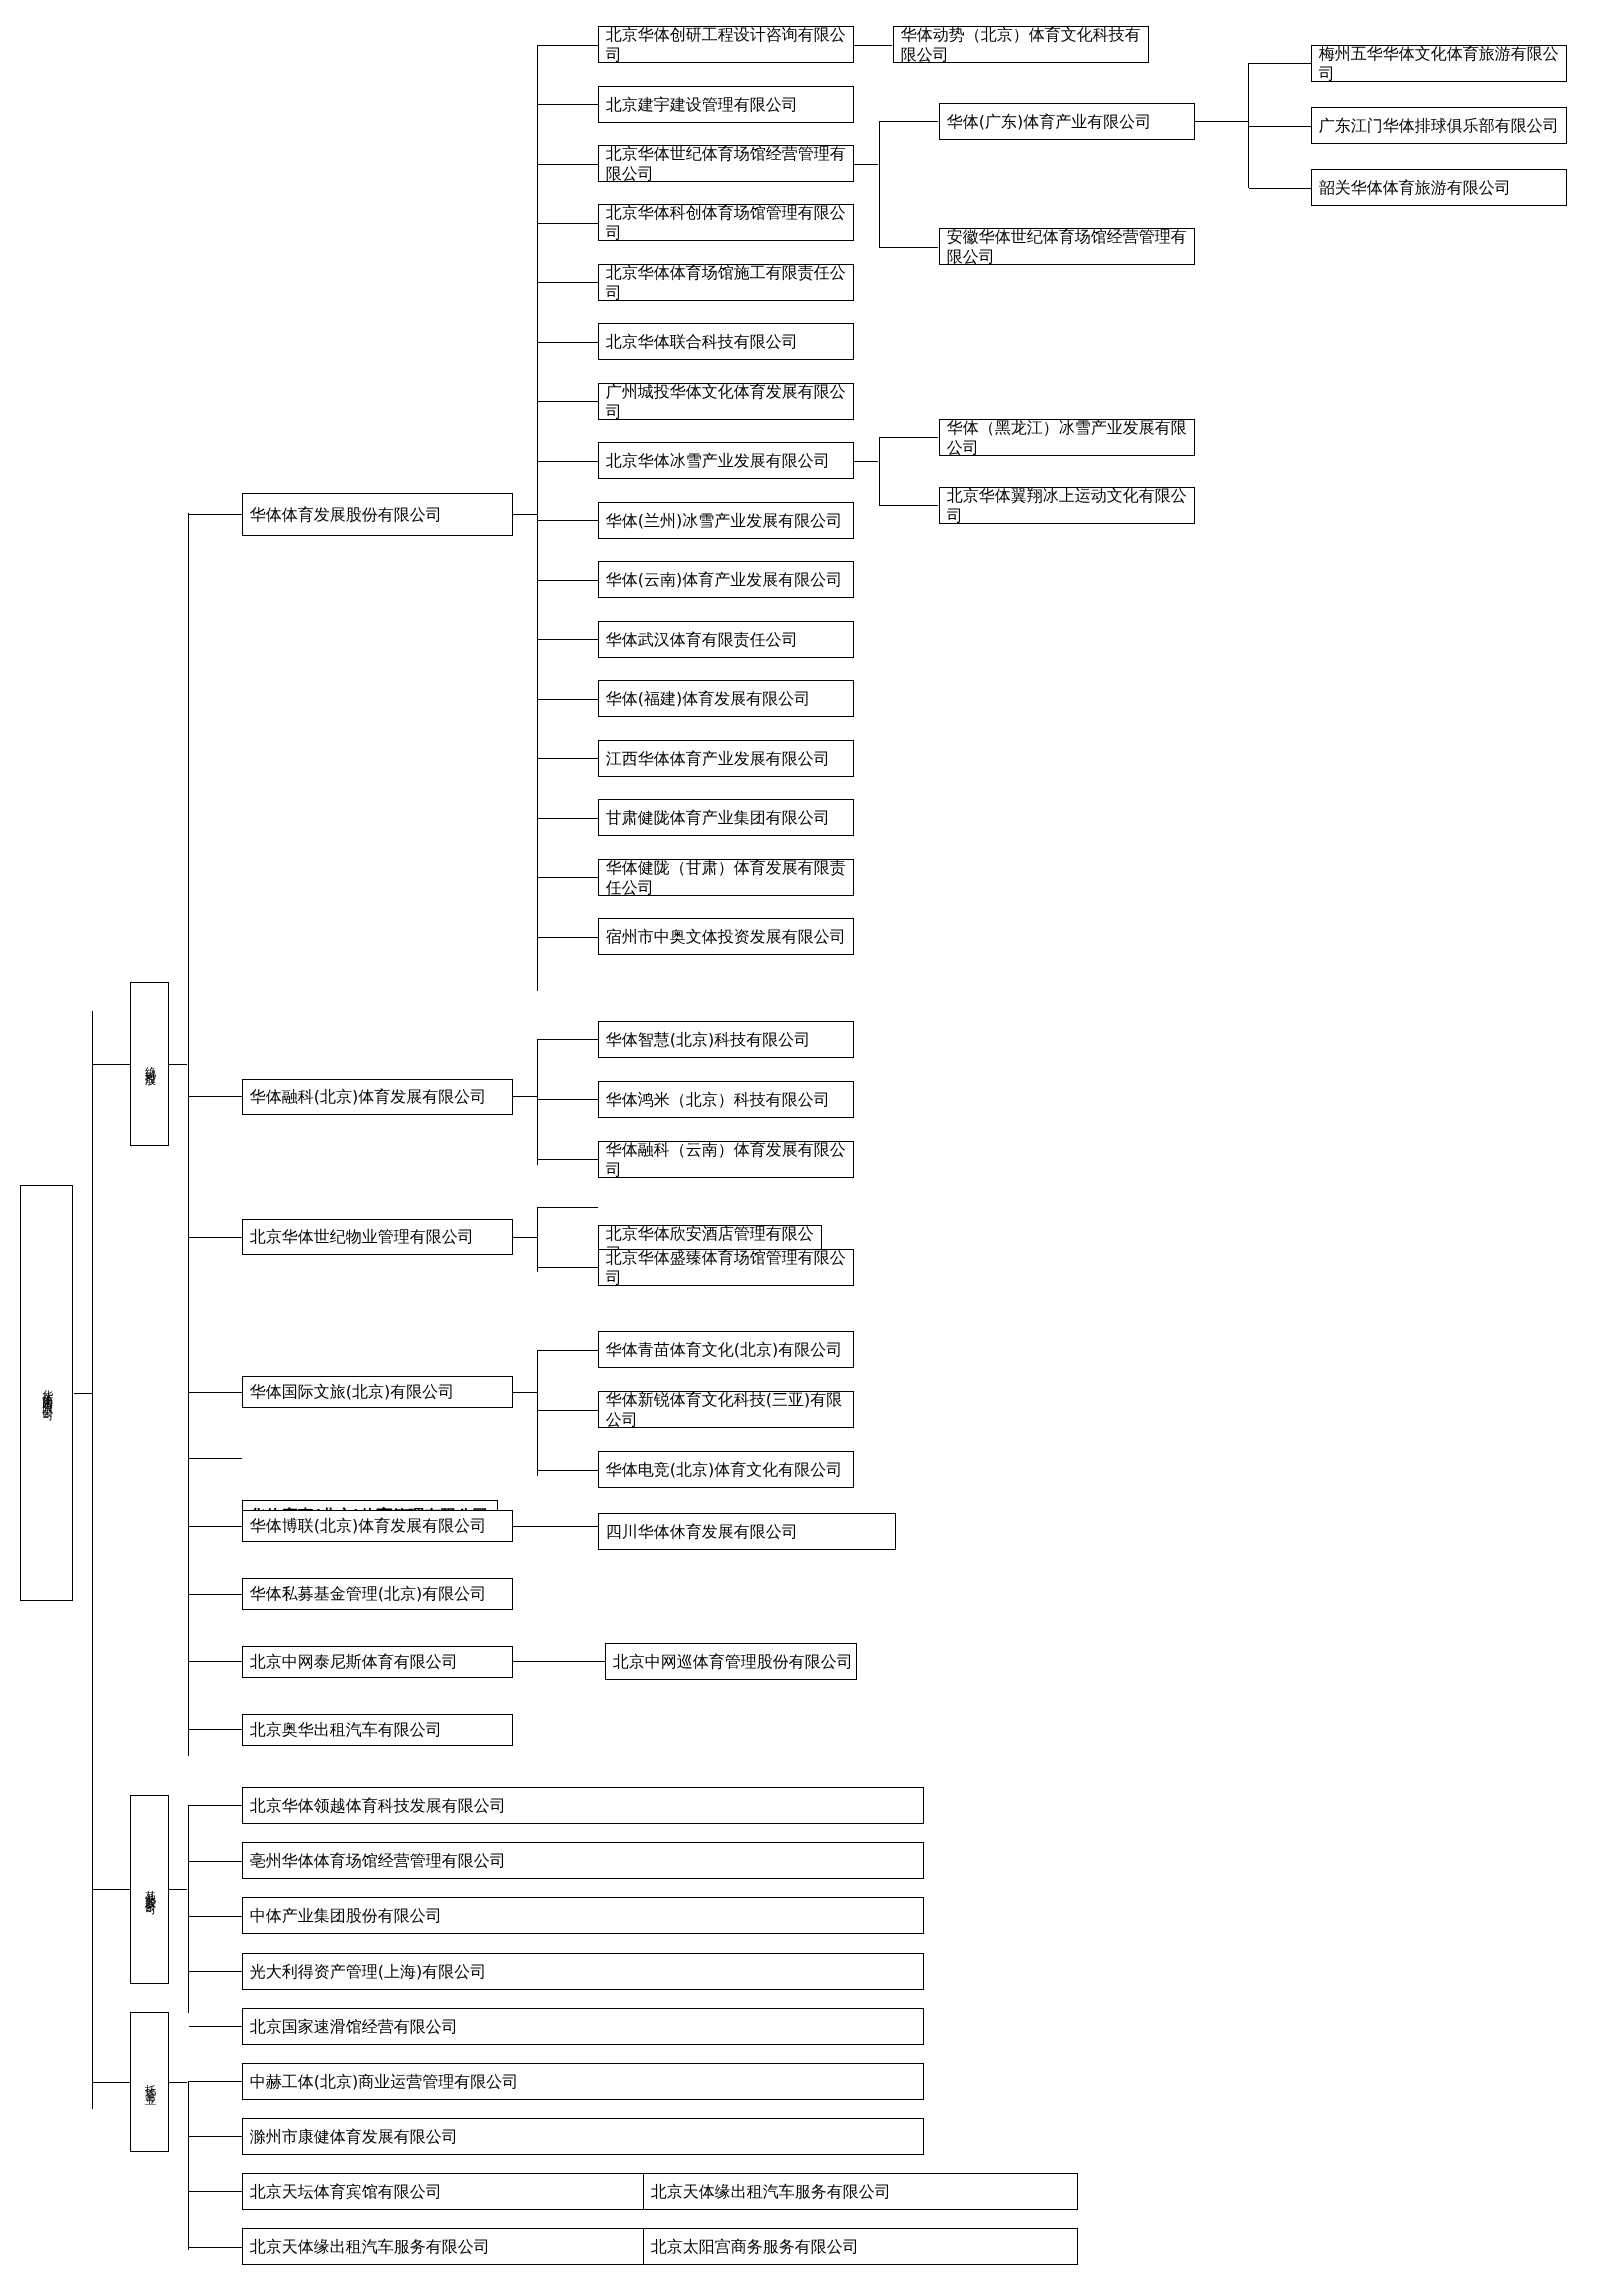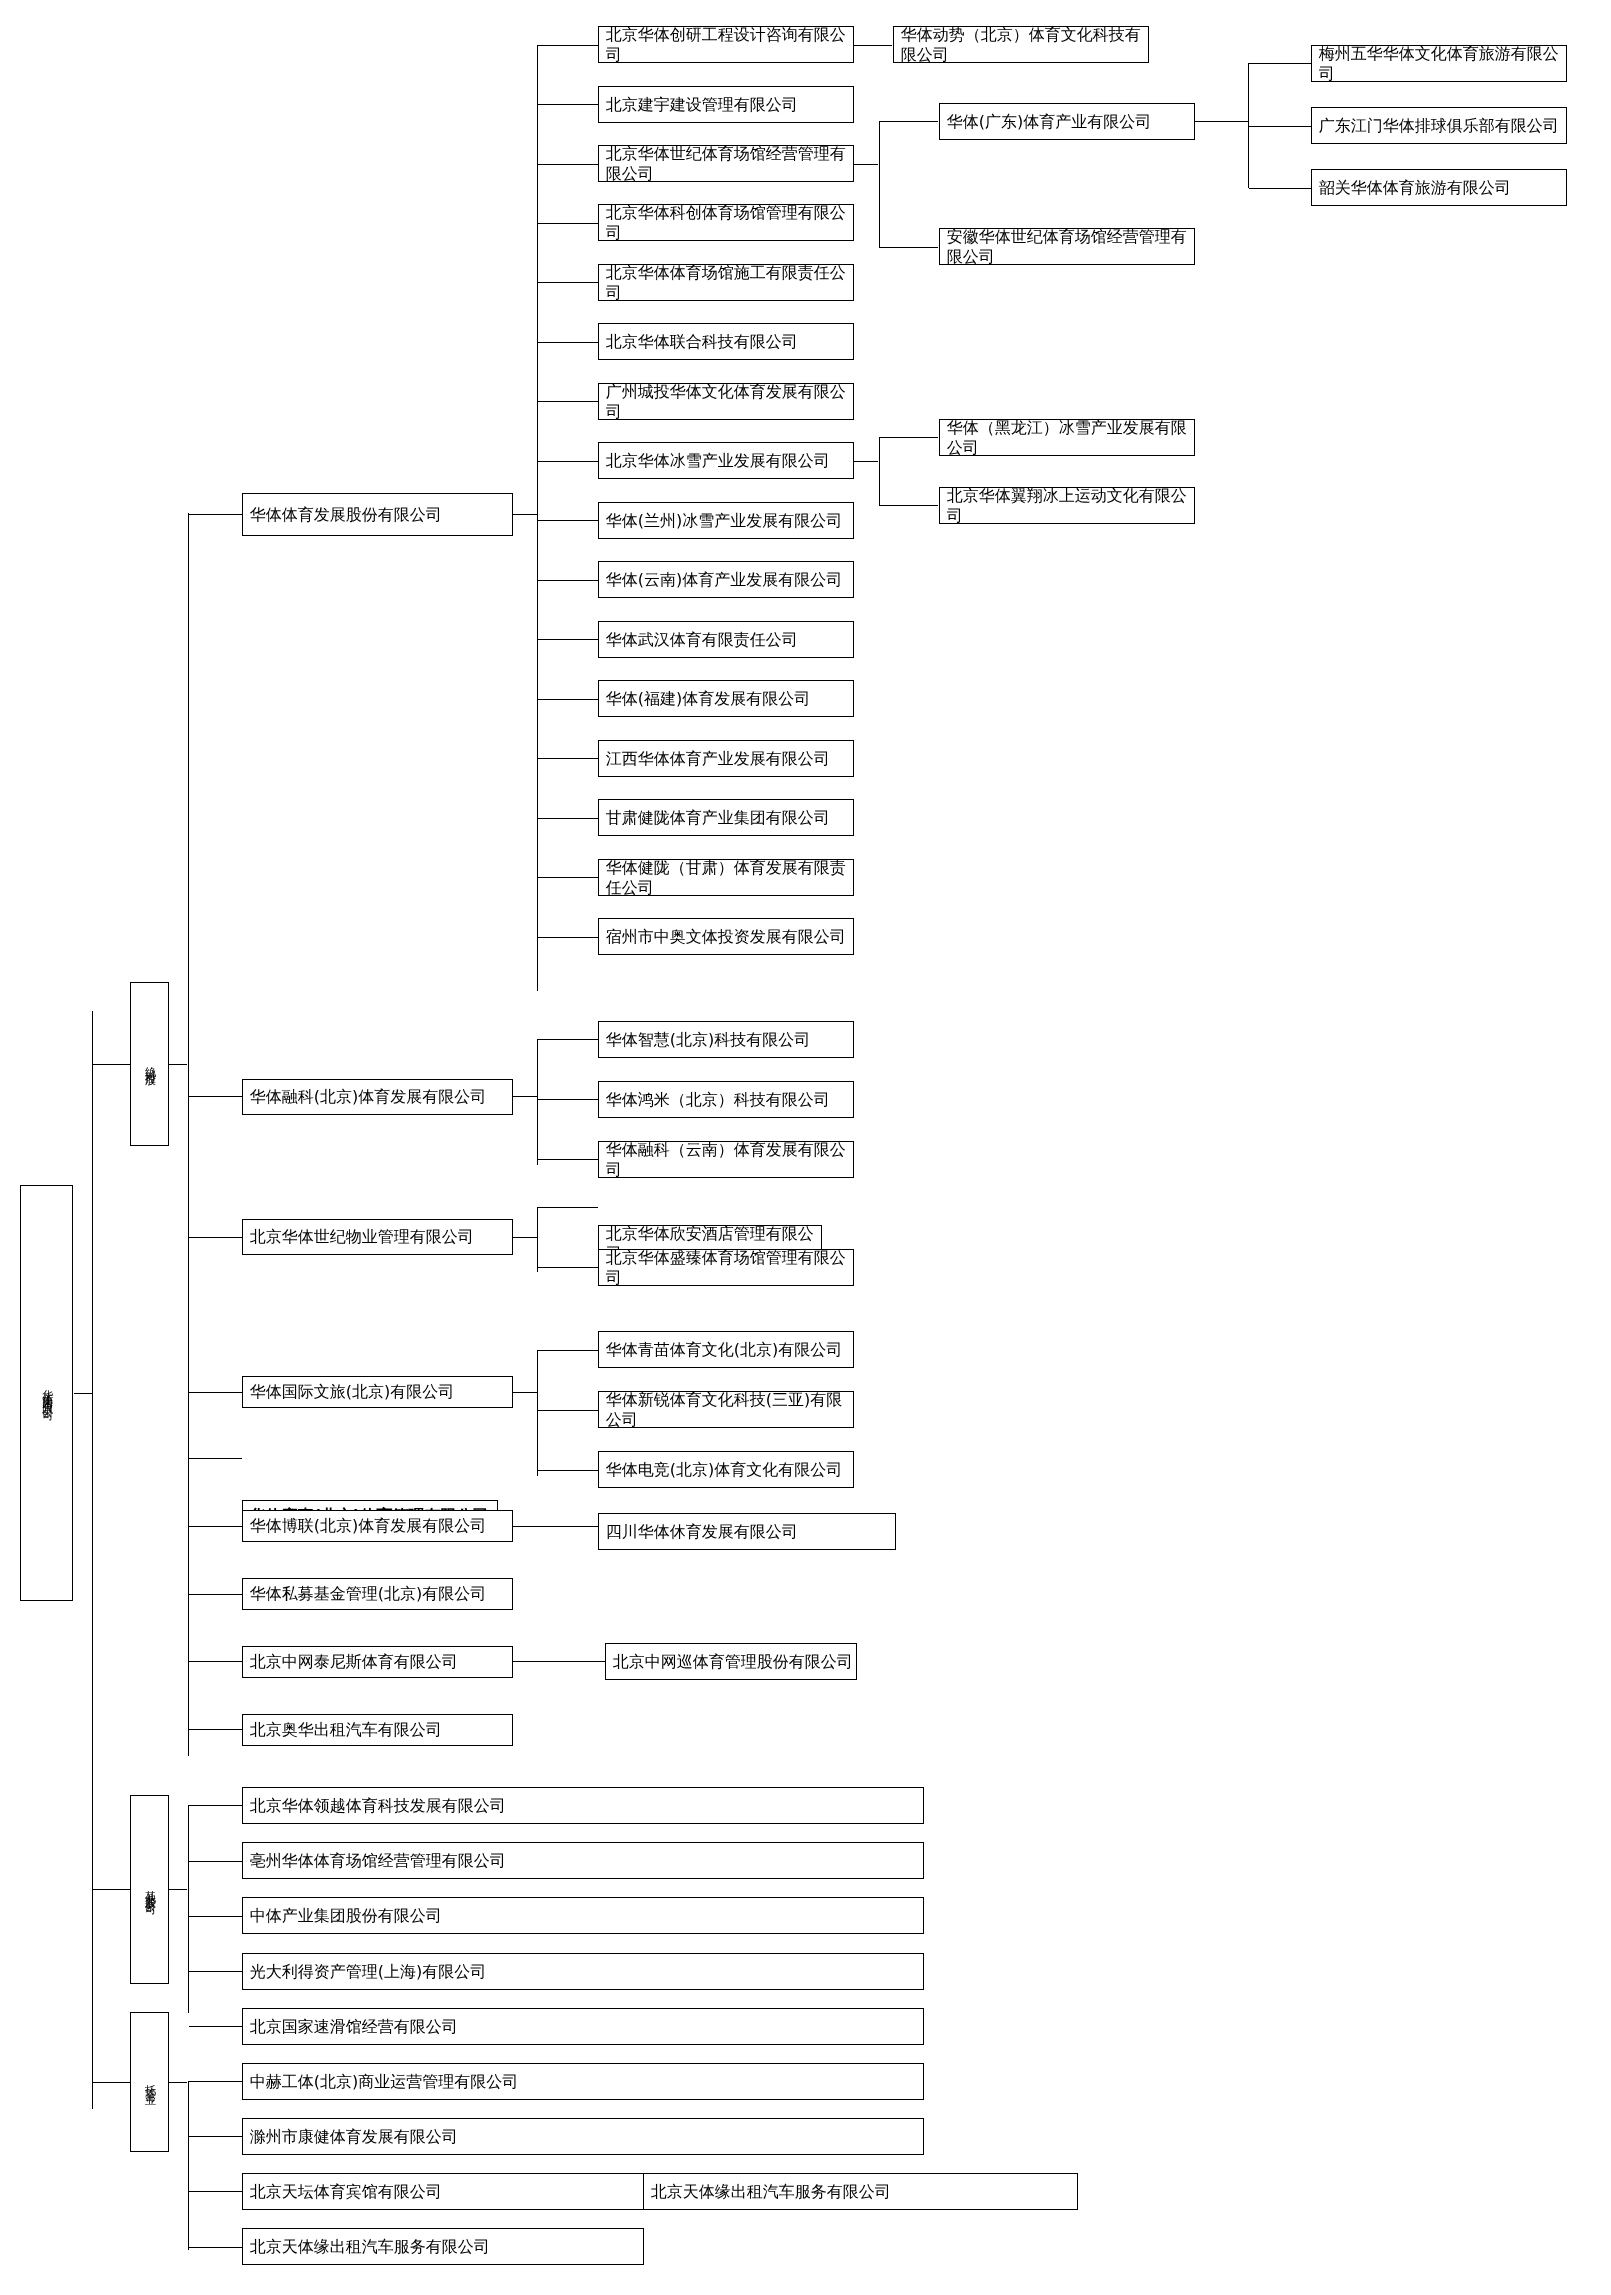--- a/index.html
+++ b/index.html
@@ -287,15 +287,18 @@
     </div>
   <div class="box left" style="left:242px;top:2228px;width:402px;height:37px;">
       <span>北京天体缘出租汽车服务有限公司</span>
     </div>
   <div class="ln h" style="left:189px;top:2191px;width:53px;height:1px;"></div>
   <div class="ln h" style="left:189px;top:2247px;width:53px;height:1px;"></div>
 
   <div class="box left" style="left:643px;top:2173px;width:435px;height:37px;">
       <span>北京天体缘出租汽车服务有限公司</span>
     </div>
+  <div class="box left" style="left:643px;top:2228px;width:435px;height:37px;">
+      <span>北京太阳宫商务服务有限公司</span>
+    </div>
 
 </div>
 
 
 </body></html>

